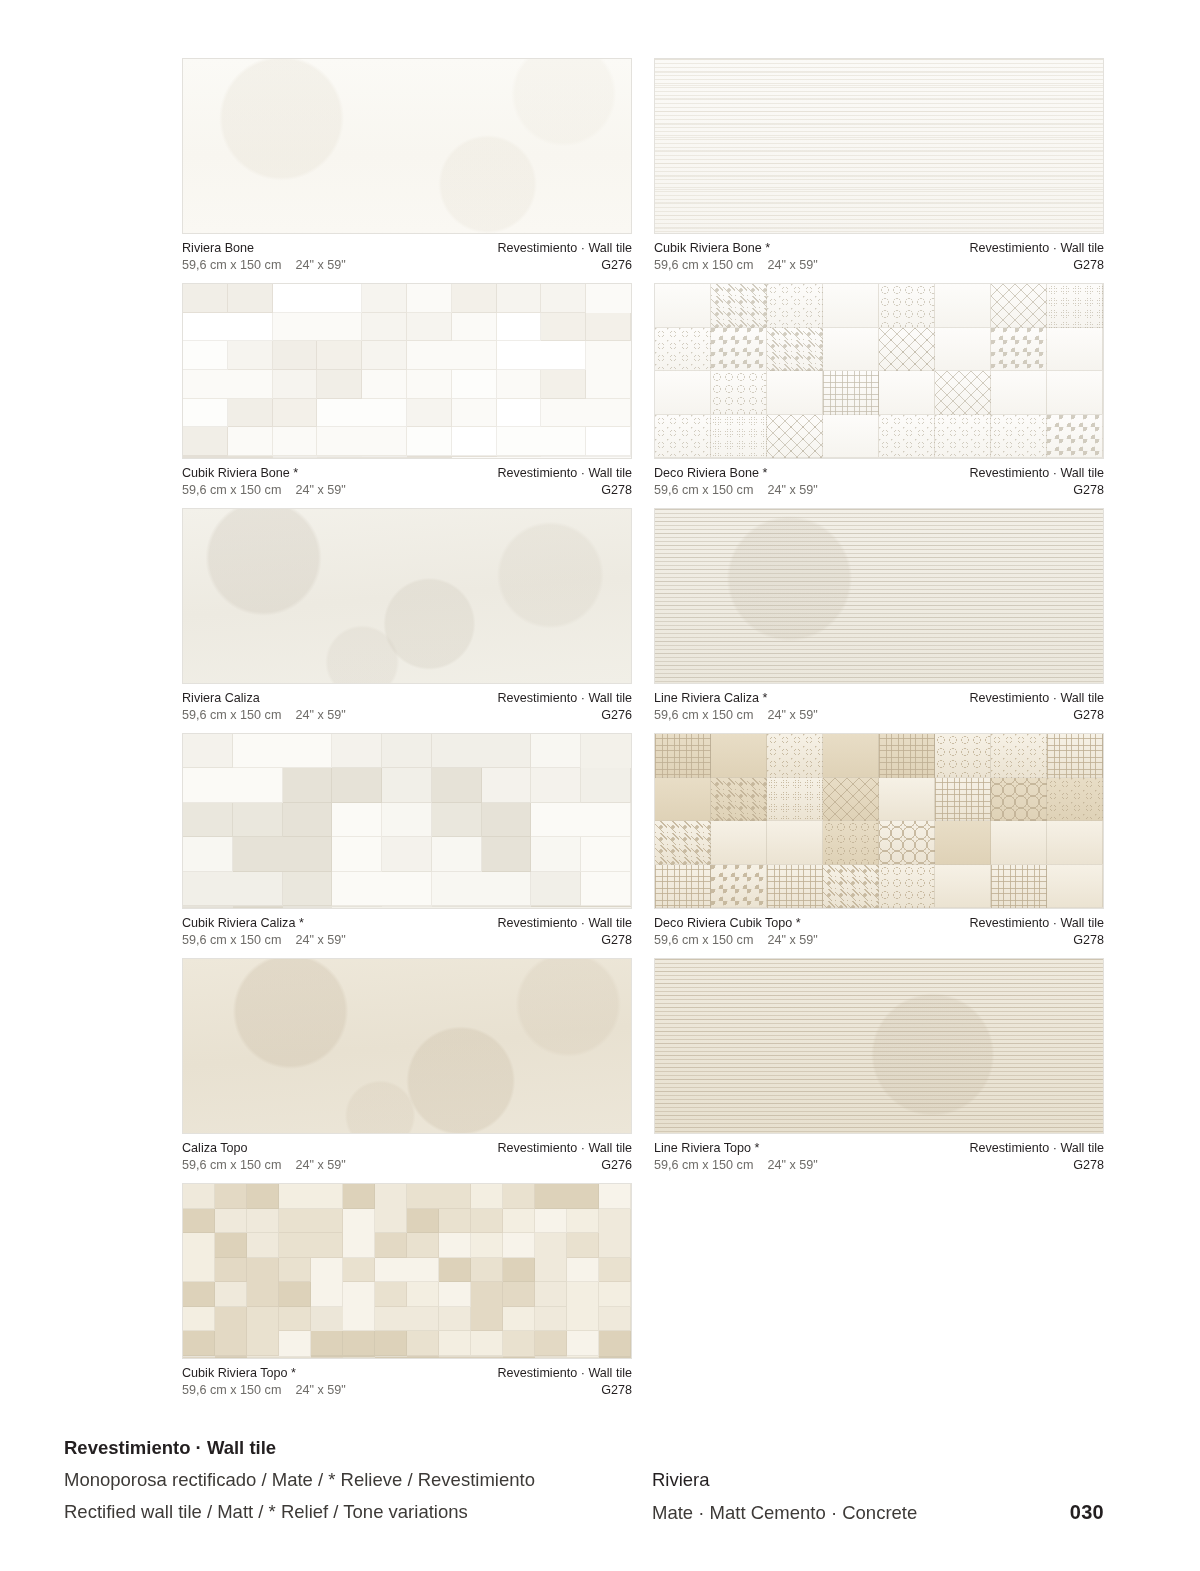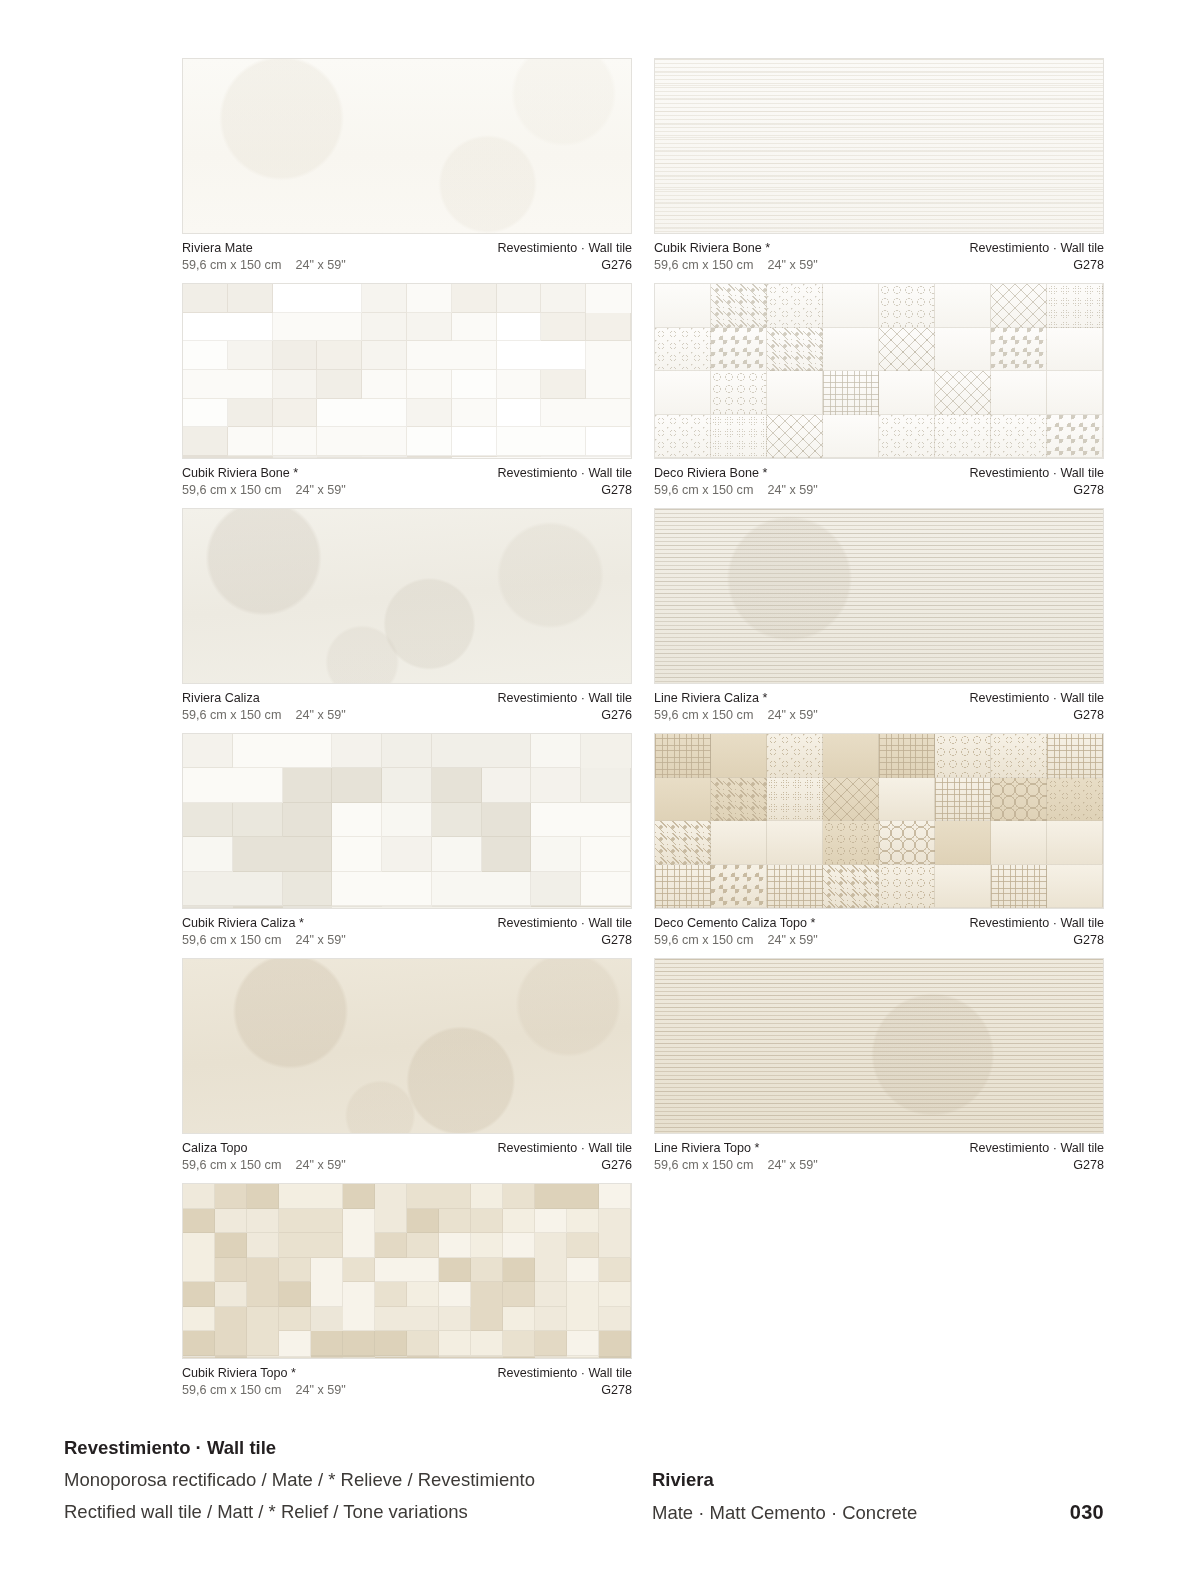--- a/index.html
+++ b/index.html
@@ -93,21 +93,21 @@
   .footer-right {
     position: absolute;
     left: 652px;
     top: 40px;
     width: 452px;
     font-size: 18.5px;
     line-height: 32px;
     color: #3d3a37;
   }
   .footer-right .brand {
-    font-weight: bold;
+    font-weight: normal;
     color: #231f20;
   }
   .footer-row {
     display: flex;
     justify-content: space-between;
     align-items: baseline;
   }
   .pagenum {
     font-weight: bold;
     color: #231f20;
@@ -272,21 +272,21 @@
 <div class="page">
 
   <div class="catalog">
     <div class="grid" id="grid">
         <div class="cell">
           <div class="swatch">
             <div class="tex tex-plain-bone"></div>
           </div>
           <div class="caption">
             <div class="cap-left">
-              <div class="cap-name">Riviera Mate</div>
+              <div class="cap-name">Riviera Bone</div>
               <div class="cap-size"><span>59,6 cm x 150 cm</span><span class="inch">24" x 59"</span></div>
             </div>
             <div class="cap-right">
               <div class="cap-type">Revestimiento · Wall tile</div>
               <div class="cap-code">G276</div>
             </div>
           </div>
         </div>
         <div class="cell">
           <div class="swatch">
@@ -550,21 +550,21 @@
               <i class="m3"></i>
               <i class="m6"></i>
               <i class="m0"></i>
               <i class="m5"></i>
               <i class="m3"></i>
               <i class="m5"></i>
             </div>
           </div>
           <div class="caption">
             <div class="cap-left">
-              <div class="cap-name">Deco Cemento Caliza Topo *</div>
+              <div class="cap-name">Deco Riviera Cubik Topo *</div>
               <div class="cap-size"><span>59,6 cm x 150 cm</span><span class="inch">24" x 59"</span></div>
             </div>
             <div class="cap-right">
               <div class="cap-type">Revestimiento · Wall tile</div>
               <div class="cap-code">G278</div>
             </div>
           </div>
         </div>
         <div class="cell">
           <div class="swatch">

